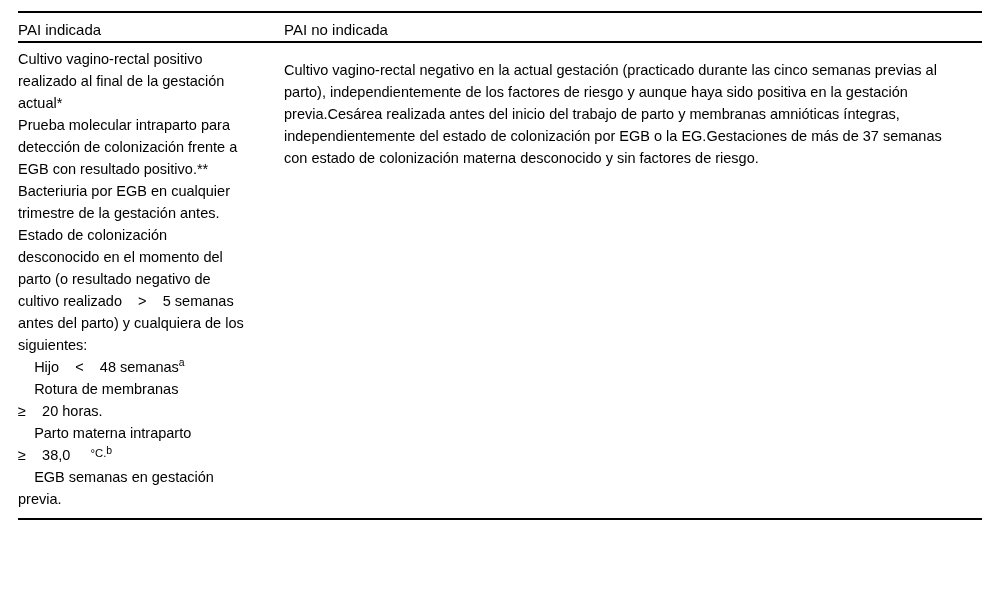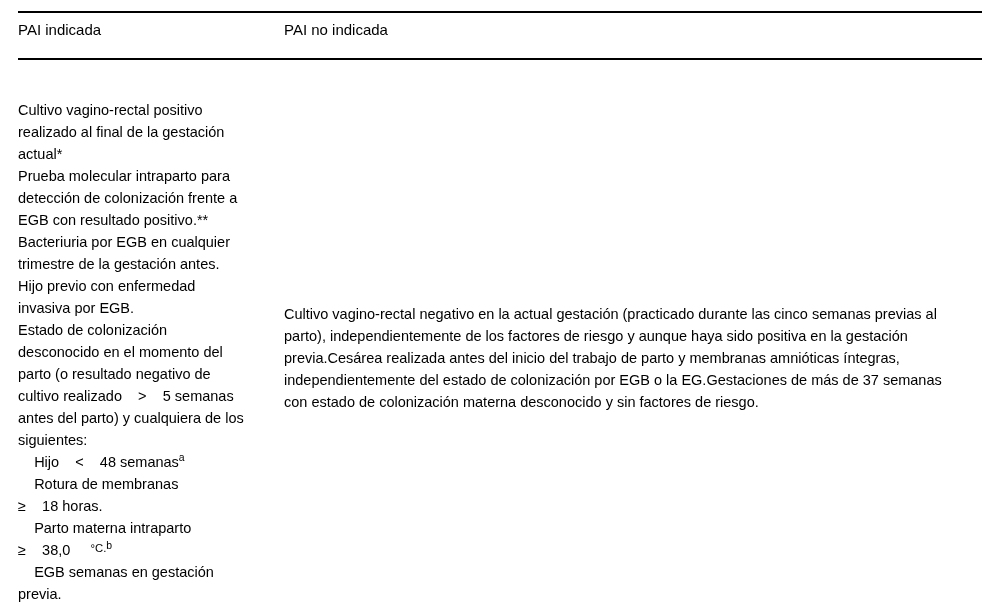--- a/index.html
+++ b/index.html
@@ -31,35 +31,34 @@
     border-top: 2px solid #000000;
   }
   .rule-bottom {
     height: 0;
     border-top: 2px solid #000000;
   }
 
   .header-row {
     display: flex;
     align-items: flex-start;
-    height: 45px;
+    height: 28px;
   }
   .header-cell {
     font-size: 15px;
     line-height: 33px;
     color: #000000;
     white-space: nowrap;
   }
   .header-cell.col-a { width: 266px; flex: 0 0 266px; }
   .header-cell.col-b { flex: 1 1 auto; }
 
   .body-row {
     display: flex;
-    align-items: center;
-    margin-top: 34px;
+    align-items: flex-start;
   }
   .cell-a {
     width: 266px;
     flex: 0 0 266px;
     padding-top: 5px;
     padding-bottom: 8px;
   }
   .cell-b {
     flex: 1 1 auto;
     padding-top: 16px;
@@ -104,27 +103,26 @@
   <div class="body-row">
 
     <div class="cell-a">
 
       <p class="para">Cultivo vagino-rectal positivo realizado al final de la gestación actual*</p>
 
       <p class="para">Prueba molecular intraparto para detección de colonización frente a EGB con resultado positivo.**</p>
 
       <p class="para">Bacteriuria por EGB en cualquier trimestre de la gestación antes.</p>
 
-      <p class="para">Hijo previo con enfermedad invasiva por EGB.</p>
 
       <p class="para"><span>Estado de colonización desconocido en el momento del parto (o resultado negativo de cultivo realizado</span><span class="gap">    </span><span>&gt;</span><span class="gap">    </span><span>5</span><span class="gap"> </span><span>semanas antes del parto) y cualquiera de los siguientes:</span></p>
 
       <p class="para"><span class="lead-sp">    </span><span>Hijo</span><span class="gap">    </span><span>&lt;</span><span class="gap">    </span><span>48 semanas</span><sup>a</sup></p>
 
-      <p class="para"><span class="lead-sp">    </span><span>Rotura de membranas</span><br><span>≥</span><span class="gap">    </span><span>18 horas.</span></p>
+      <p class="para"><span class="lead-sp">    </span><span>Rotura de membranas</span><br><span>≥</span><span class="gap">    </span><span>20 horas.</span></p>
 
       <p class="para"><span class="lead-sp">    </span><span>Parto materna intraparto</span><br><span>≥</span><span class="gap">    </span><span>38,0</span><span class="gap">     </span><span class="deg">°C.</span><sup>b</sup></p>
 
       <p class="para"><span class="lead-sp">    </span><span>EGB semanas en gestación previa.</span></p>
 
     </div>
 
     <div class="cell-b">
       <p class="para">Cultivo vagino-rectal negativo en la actual gestación (practicado durante las cinco semanas previas al parto), independientemente de los factores de riesgo y aunque haya sido positiva en la gestación previa.Cesárea realizada antes del inicio del trabajo de parto y membranas amnióticas íntegras, independientemente del estado de colonización por EGB o la EG.Gestaciones de más de 37 semanas con estado de colonización materna desconocido y sin factores de riesgo.</p>
     </div>

